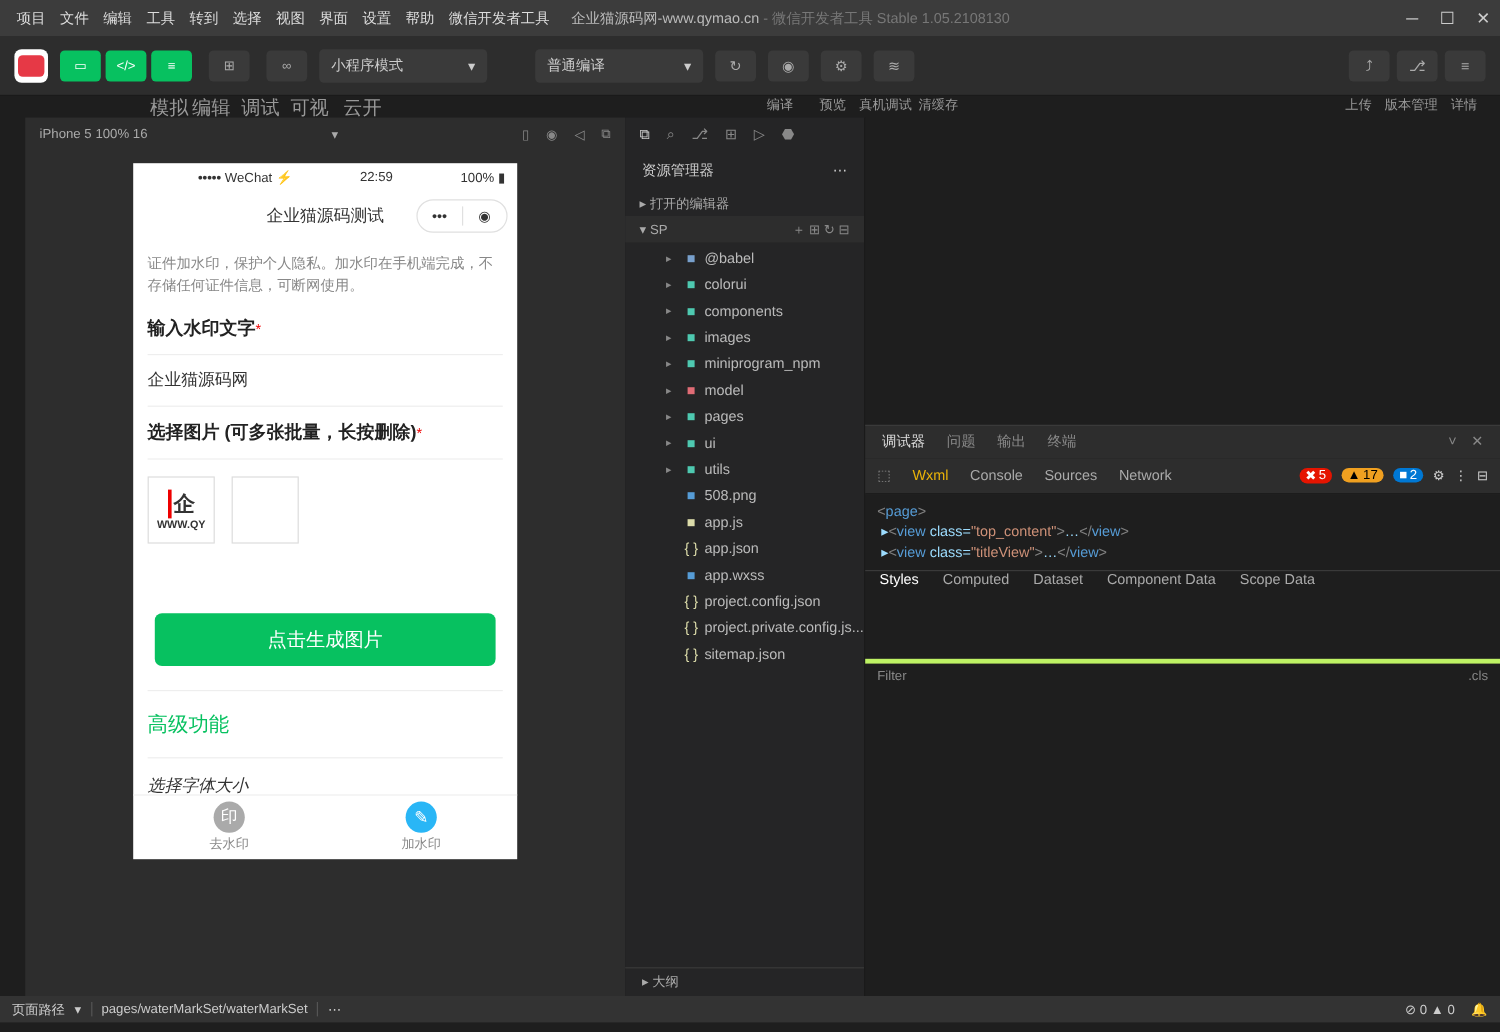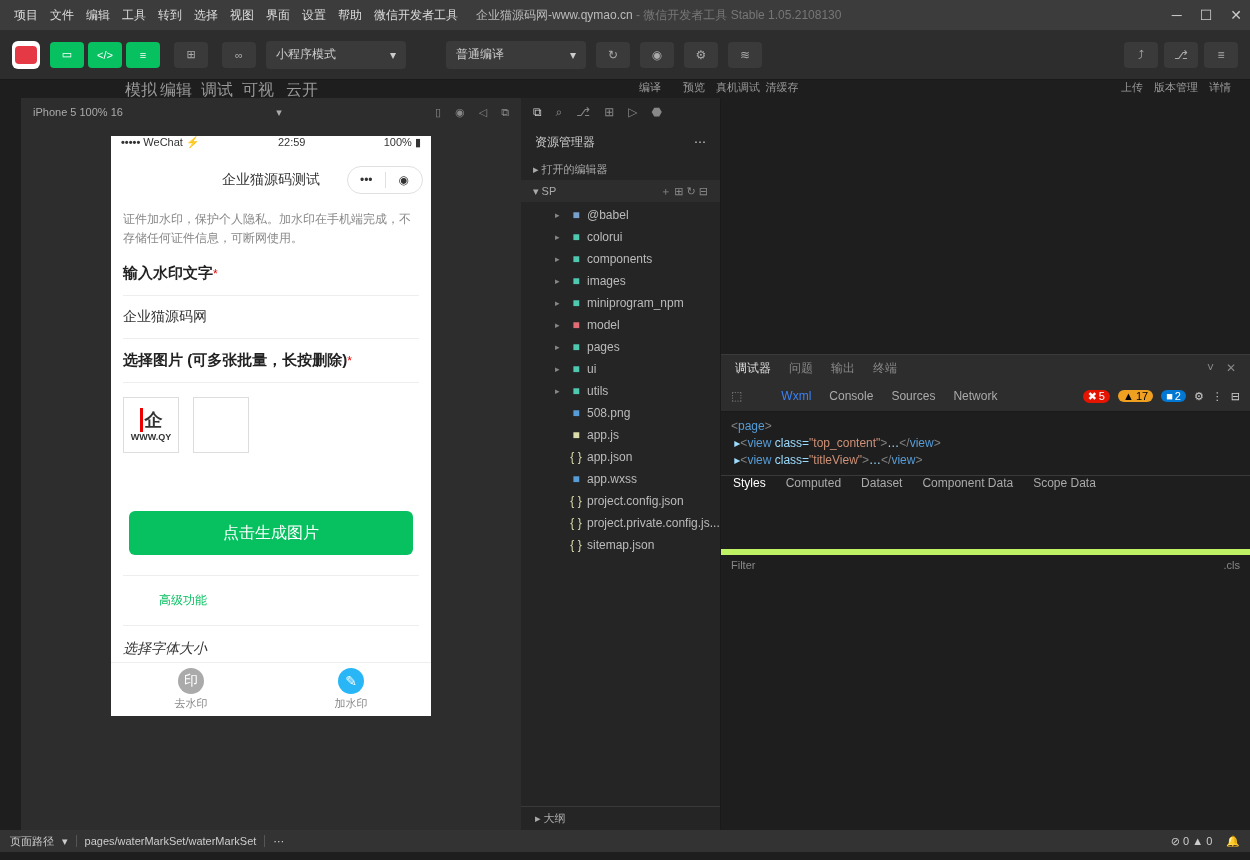--- a/index.html
+++ b/index.html
@@ -20,37 +20,37 @@
 .select-box { height:28px; background:#3a3a3a; border-radius:4px; padding:0 10px; display:flex; align-items:center; color:#ccc; font-size:12px; min-width:140px; justify-content:space-between; }
 .iconbtn { width:34px; height:26px; background:#3a3a3a; border-radius:4px; display:flex; align-items:center; justify-content:center; color:#aaa; }
 .toolbar-r { margin-left:auto; display:flex; gap:6px; }
 .below-tb { height:18px; display:flex; align-items:flex-start; padding:0 70px; font-size:16px; color:#999;margin-left:12px; }
 .below-tb > div { width:34px; text-align:center; }
 .main { display:flex; height:calc(100% - 128px);padding-left:21px; }
 .simcol { width:500px; background:#2d2d2d; display:flex; flex-direction:column; }
 .sim-top { height:28px; display:flex; align-items:center; padding:0 12px; color:#aaa; font-size:11px; justify-content:space-between; }
 .sim-icons { display:flex; gap:14px; color:#888; }
 .phone { width:320px; height:580px; background:#fff; margin:10px auto; position:relative; color:#333; }
-.status { height:24px; display:flex; justify-content:space-between; padding:0 10px; font-size:11px; }
+.status { height:24px; display:flex; align-items:center; justify-content:space-between; padding:0 10px; font-size:11px;margin-left:44px; }
 .navbar { height:40px; display:flex; align-items:center; justify-content:center; position:relative; padding:0 10px; }
 .navbar .title { font-size:14px; color:#333; }
 .capsule { position:absolute; right:8px; width:76px; height:28px; border:1px solid #e0e0e0; border-radius:14px; display:flex; align-items:center; }
 .capsule .half { flex:1; text-align:center; }
 .capsule .div { width:1px; height:16px; background:#e0e0e0; }
 .desc { padding:10px 12px; color:#888; font-size:12px; line-height:1.6; }
 .sec { padding:6px 12px; }
 .sec-title { font-size:15px; color:#222; font-weight:700; }
 .req { color:#e00; }
 .hr { height:1px; background:#eee; margin:6px 12px; }
 .val { padding:6px 12px; font-size:14px; }
 .imgs { padding:8px 12px; display:flex; gap:14px; }
 .imgbox { width:56px; height:56px; border:1px solid #ddd; display:flex; align-items:center; justify-content:center; font-size:9px; flex-direction:column; overflow:hidden; }
 .imgbox.ph { color:#333; font-weight:bold; }
 .bigbtn { margin:50px 18px 20px; height:44px; background:#07c160; color:#fff; border-radius:6px; display:flex; align-items:center; justify-content:center; font-size:16px; }
-.adv { padding:10px 12px; color:#07c160; font-size:12px; font-weight:500;margin-left:36px; }
+.adv { padding:10px 12px; color:#07c160; font-size:17px; font-weight:500; }
 .font-sz { padding:8px 12px; font-size:14px; font-style:italic; }
 .tabbar { position:absolute; bottom:0; left:0; right:0; height:54px; border-top:1px solid #eee; display:flex; }
 .tab { flex:1; display:flex; flex-direction:column; align-items:center; justify-content:center; font-size:11px; color:#888; }
 .tab .ico { width:26px; height:26px; border-radius:50%; display:flex; align-items:center; justify-content:center; color:#fff; font-size:14px; margin-bottom:2px; }
 .filecol { width:200px; background:#252526; border-right:1px solid #1a1a1a; display:flex; flex-direction:column; }
 .file-top { height:28px; display:flex; align-items:center; padding:0 12px; gap:14px; color:#888; }
 .file-top .act { color:#ccc; }
 .file-hdr { height:32px; display:flex; align-items:center; justify-content:space-between; padding:0 14px; color:#ccc; font-size:12px; }
 .tree { padding:2px 0; font-size:12px; color:#bbb; flex:1; overflow:auto; }
 .node { height:22px; display:flex; align-items:center; padding-left:14px; gap:4px; cursor:pointer; }
@@ -65,35 +65,35 @@
 .rowhdr { height:22px; display:flex; align-items:center; justify-content:space-between; padding:0 12px; color:#aaa; font-size:11px; }
 .sp-row { background:#2d2d2d; }
 .outline { border-top:1px solid #3a3a3a; padding:4px 14px; color:#aaa; font-size:11px; }
 .rightcol { flex:1; background:#1e1e1e; display:flex; flex-direction:column; }
 .editor-empty { flex:1; }
 .dbg-hdr { height:28px; background:#2d2d2d; display:flex; align-items:center; padding:0 14px; gap:18px; color:#888; font-size:12px; border-top:1px solid #3a3a3a; }
 .dbg-hdr .act { color:#ddd; }
 .dbg-hdr .ctrls { margin-left:auto; display:flex; gap:12px; }
 .devtools-tabs { height:30px; background:#2d2d2d; display:flex; align-items:center; padding:0 10px; gap:18px; border-bottom:1px solid #1a1a1a; }
 .devtools-tabs .tab-d { color:#aaa; font-size:12px; }
-.devtools-tabs .tab-d.act { color:#3b82f6; font-weight:500;margin-left:21px; }
+.devtools-tabs .tab-d.act { color:#eab308; font-weight:500; }
 .devtools-tabs .right { margin-left:auto; display:flex; gap:8px; align-items:center; font-size:11px; }
 .badge { display:inline-flex; align-items:center; gap:2px; }
 .bred { color:#fff; background:#e51400; border-radius:8px; padding:0 5px; }
 .byellow { color:#000; background:#f0a020; border-radius:8px; padding:0 5px; }
 .bblue { color:#fff; background:#0078d4; border-radius:8px; padding:0 5px; }
 .wxml-view { padding:6px 10px; font-family:monospace; font-size:12px; color:#9cdcfe; }
 .wxml-view .line { line-height:17px; }
 .tg { color:#569cd6; }
 .attr { color:#9cdcfe; }
 .str { color:#ce9178; }
 .ang { color:#808080; }
 .styles-tabs { height:30px; display:flex; align-items:flex-start; padding:0 12px; gap:20px; border-top:1px solid #3a3a3a; font-size:12px; color:#aaa; }
 .styles-tabs .act { color:#fff; }
-.filter-row { height:26px; display:flex; align-items:center; padding:0 10px; color:#888; border-top:6px solid #bef264; font-size:11px; justify-content:space-between;margin-top:44px; }
+.filter-row { height:26px; display:flex; align-items:center; padding:0 10px; color:#888; border-top:4px solid #bef264; font-size:11px; justify-content:space-between;margin-top:44px; }
 .statusbar { height:22px; background:#333; display:flex; align-items:center; padding:0 10px; font-size:11px; color:#ccc; }
 .statusbar .seg { display:flex; align-items:center; gap:8px; }
 .statusbar .sep { width:1px; height:12px; background:#555; margin:0 8px; }
 </style>
 </head>
 <body>
 
 <div class="titlebar">
   <div style="display:flex;" id="menu">
       <span class="menu-item">项目</span>

